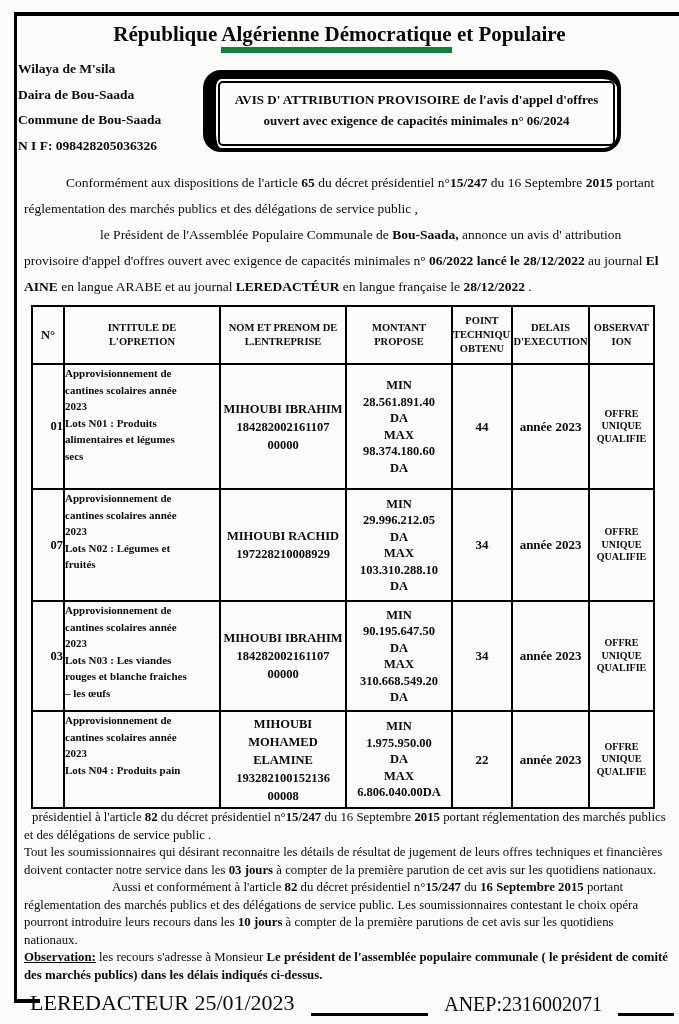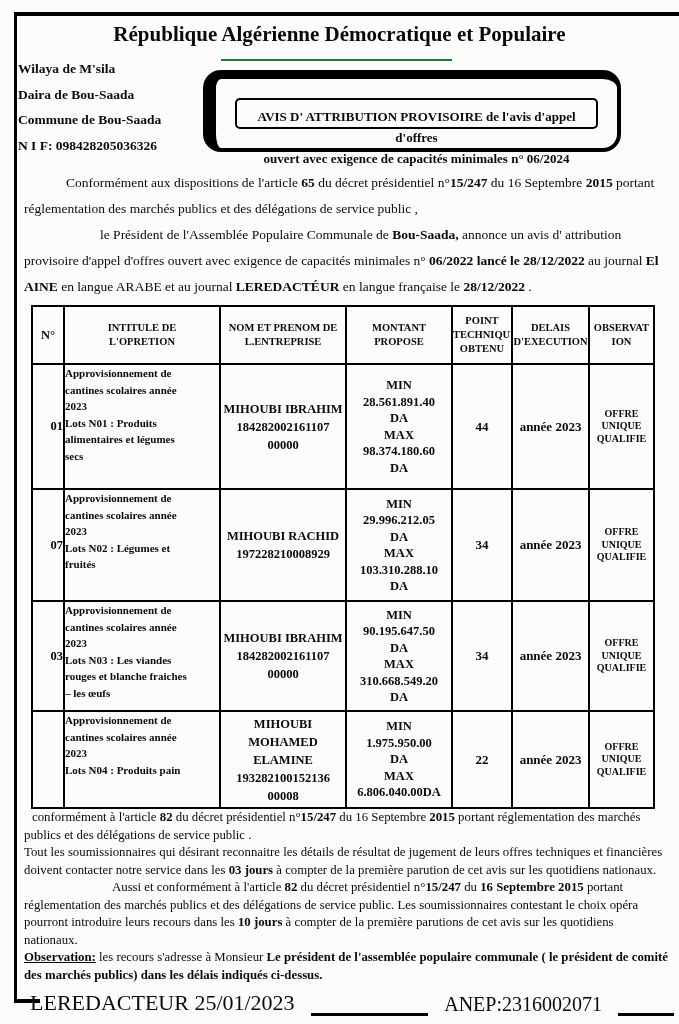--- a/index.html
+++ b/index.html
@@ -21,32 +21,32 @@
   }
   .frame::after {
     content: ""; position: absolute;
     left: -3px; bottom: -2px; width: 26px; height: 4px; background: #000;
   }
   
   .title {
     position: absolute; top: 22px; left: 0; width: 679px;
     text-align: center; font-size: 21px; font-weight: bold;
   }
-  .title .u { border-bottom: 2px solid #15803d; padding-bottom: 13px; }
+  .title .u { border-bottom: 6px solid #15803d; padding-bottom: 1px; }
   
   .org {
     position: absolute; left: 18px; top: 56px;
     font-size: 13.5px; font-weight: bold; line-height: 25.5px;
     white-space: nowrap;
   }
   
   .notice-outer {
     position: absolute; left: 203px; top: 70px; width: 418px; height: 82px;
     border: 4px solid #000; border-top-width: 9px; border-left-width: 13px;
-    border-radius: 18px; padding: 19px;
+    border-radius: 18px; padding: 2px;
   }
   .notice-inner {
     width: 100%; height: 100%;
     border: 2px solid #000; border-radius: 5px;
     text-align: center; font-weight: bold;
     font-size: 13px; line-height: 21px;
     padding-top: 6px;
   }
   
   .intro {
@@ -248,21 +248,21 @@
           <td class="c-del">année 2023</td>
           <td class="c-obs">OFFRE
 UNIQUE
 QUALIFIE</td>
         </tr>
       </tbody>
     </table>
   </div>
 
   <div class="closing">
-    <p class="p3"><span>conformément à l'article </span><span class="b">82</span><span> du décret présidentiel n°</span><span class="b">15/247</span><span> du 16 Septembre  </span><span class="b">2015</span><span> portant réglementation des marchés publics et des délégations de service public .</span></p>
+    <p class="p3"><span>présidentiel à l'article </span><span class="b">82</span><span> du décret présidentiel n°</span><span class="b">15/247</span><span> du 16 Septembre  </span><span class="b">2015</span><span> portant réglementation des marchés publics et des délégations de service public .</span></p>
     <p class="p4"><span>Tout  les soumissionnaires  qui désirant reconnaitre les détails de résultat de jugement de leurs offres techniques et financières doivent contacter  notre service  dans les </span><span class="b">03 jours</span><span> à compter de la première parution de cet avis sur les quotidiens nationaux.</span></p>
     <p class="p5"><span>Aussi et conformément à l'article </span><span class="b">82</span><span> du décret présidentiel n°</span><span class="b">15/247</span><span> du </span><span class="b">16 Septembre  2015</span><span> portant réglementation des marchés publics et des délégations de service public. Les soumissionnaires contestant le choix opéra pourront introduire leurs recours dans les </span><span class="b">10 jours</span><span> à compter de la première parutions de cet avis sur les quotidiens nationaux.</span></p>
     <p class="p6"><span class="obs-label">Observation:</span><span> les recours s'adresse à Monsieur  </span><span class="b">Le président de l'assemblée populaire communale ( le président de comité des marchés publics) dans les délais indiqués ci-dessus.</span></p>
   </div>
 
   <div class="footer">
     <span class="journal">LEREDACTEUR 25/01/2023</span>
     <span class="rule"></span>
     <span class="anep">ANEP:2316002071</span>
     <span class="rule2"></span>

